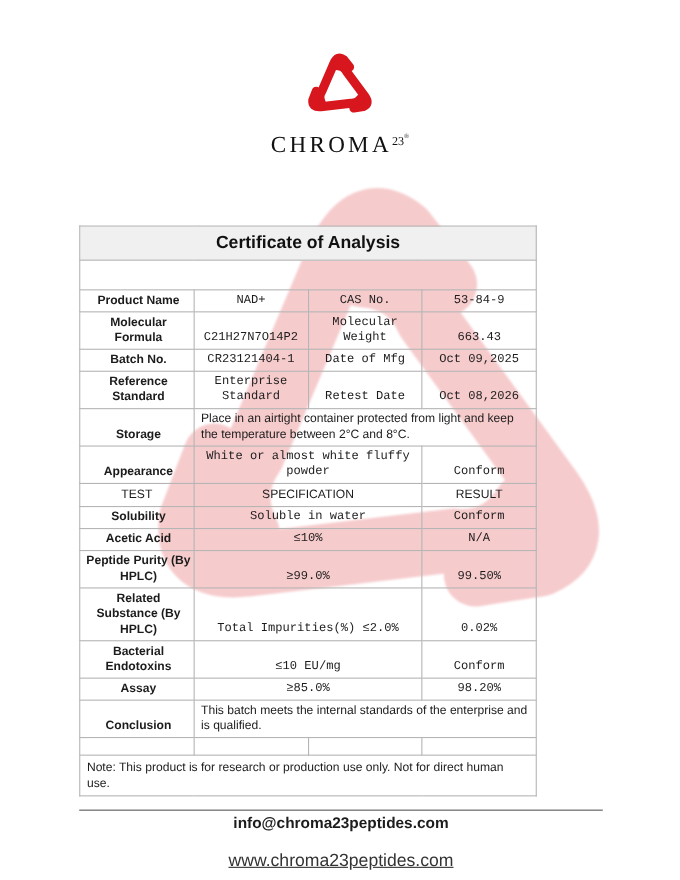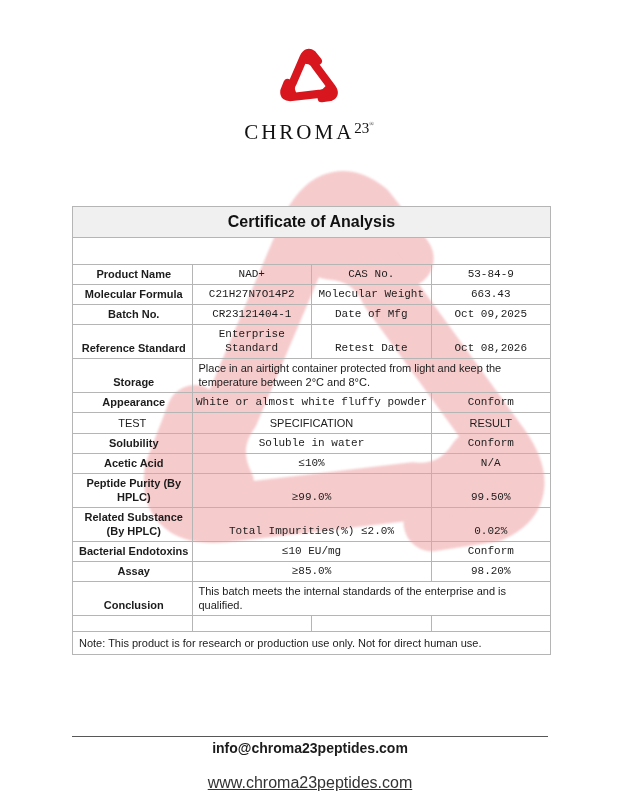--- a/index.html
+++ b/index.html
@@ -8,32 +8,32 @@
     background:#ffffff; overflow:hidden;
     font-family:"Liberation Sans", sans-serif; color:#1c1c1c;
   }
   
   .brand { position:relative; z-index:2; padding-top:44px; text-align:center; }
   .brand svg.logo { width:72px; height:68px; display:block; margin:0 auto; }
   .wordmark {
     font-family:"Liberation Serif", serif; font-size:21px; letter-spacing:3px;
     color:#111; margin-top:1px; line-height:22px;
   }
-  .wordmark sup.num { font-size:15px; letter-spacing:0; vertical-align:6px; }
+  .wordmark sup.num { font-size:11px; letter-spacing:0; vertical-align:6px; }
   .wordmark sup.reg { font-size:6px;  letter-spacing:0; vertical-align:13px; }
   
   .watermark {
     position:absolute; left:108px; top:138px; width:472px; height:482px;
     opacity:0.22; filter:blur(1px); z-index:0; pointer-events:none;
   }
   
   table.coa {
     position:relative; z-index:1;
     border-collapse:collapse; table-layout:fixed;
-    width:479px; margin:63px 0 0 72px;
+    width:416px; margin:63px 0 0 72px;
     font-size:11px; line-height:14px;
   }
   table.coa td, table.coa th { border:1px solid #b5b5b5; }
   .title-cell {
     background:#f0f0f0; font-size:16px; font-weight:bold; color:#111;
     text-align:center; padding:8px 0; font-family:"Liberation Sans", sans-serif;
   }
   td.lbl  { font-weight:bold; text-align:center; padding:2px 2px 3px 5px; vertical-align:bottom; }
   td.val  { text-align:center; padding:2px 3px 3px 3px; vertical-align:bottom;font-family:Liberation Mono, monospace; }
   td.vleft{ text-align:left; padding:2px 4px 3px 6px; vertical-align:bottom;margin-left:24px; }

